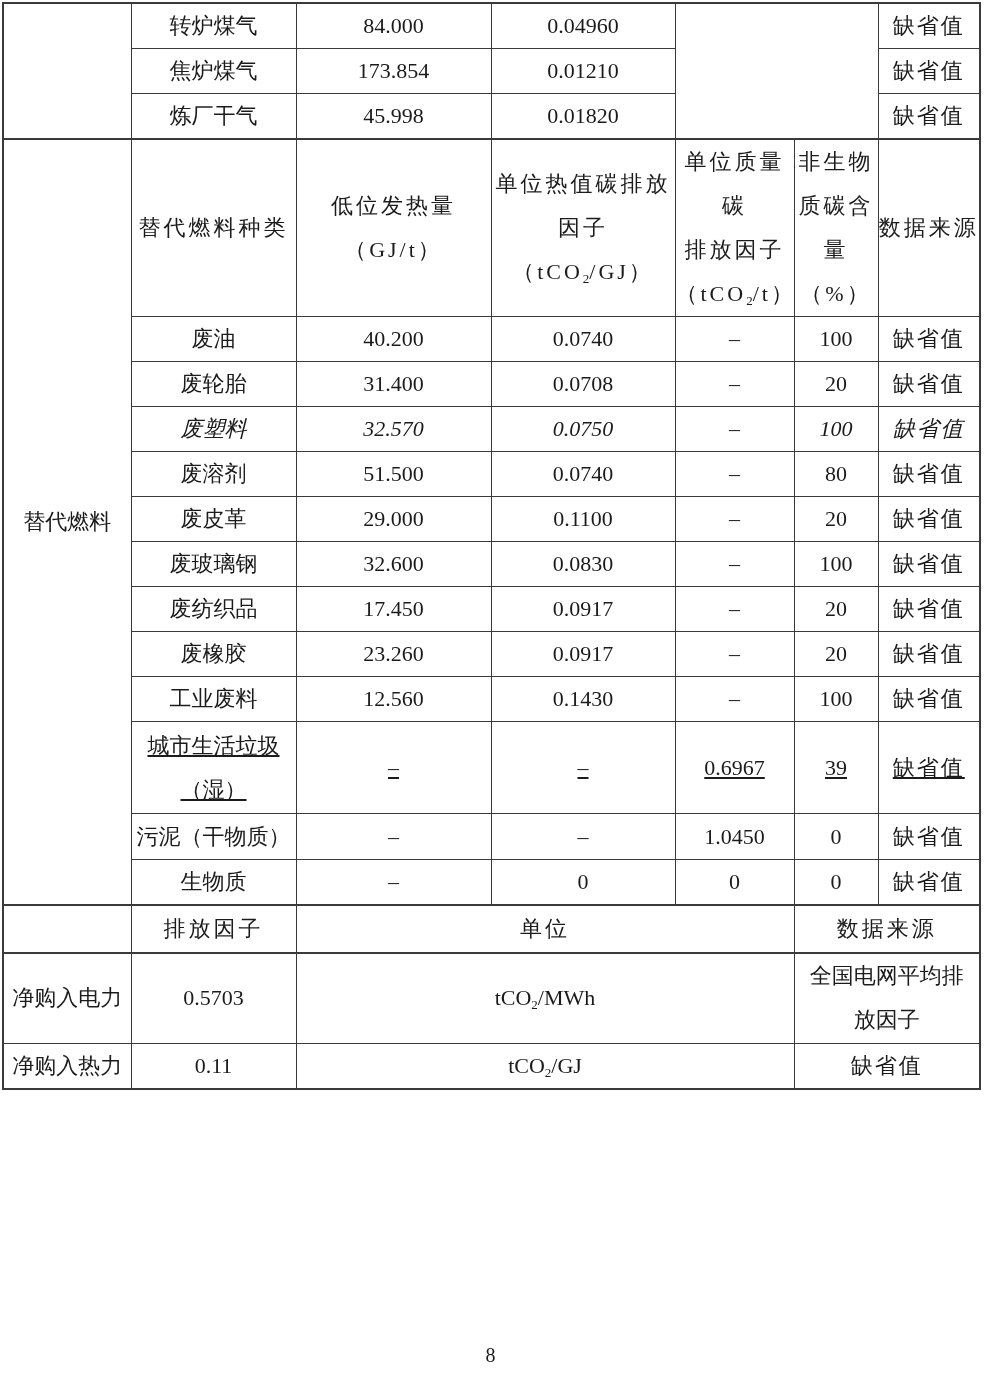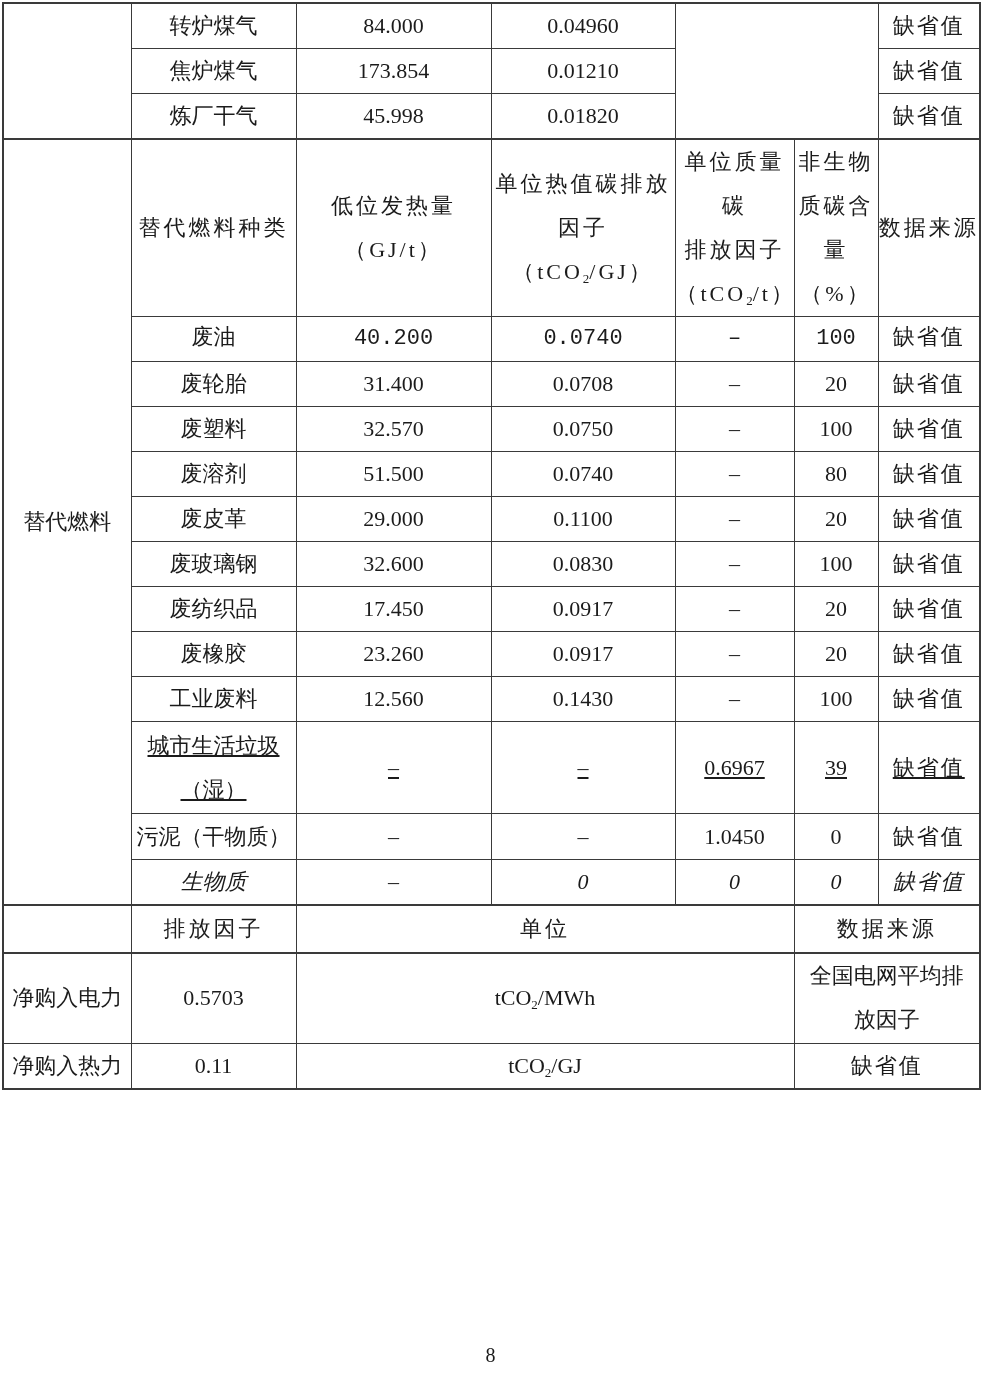--- a/index.html
+++ b/index.html
@@ -93,37 +93,37 @@
     <th class="hdr">低位发热量
 （GJ/t）</th>
     <th class="hdr"><span>单位热值碳排放</span><br><span>因子（tCO</span><sub>2</sub><span>/GJ）</span></th>
     <th class="hdr"><span>单位质量碳</span><br><span>排放因子</span><br><span>（tCO</span><sub>2</sub><span>/t）</span></th>
     <th class="hdr">非生物
 质碳含
 量（%）</th>
     <th class="hdr">数据来源</th>
   </tr>
 
-  <tr style="height:45px;font-family:Liberation Mono, monospace;">
+  <tr style="height:45px;">
     <td>废油</td>
     <td>40.200</td>
     <td>0.0740</td>
     <td>–</td>
     <td>100</td>
     <td class="sp2">缺省值</td>
   </tr>
   <tr style="height:45px;padding-left:13px;">
     <td>废轮胎</td>
     <td>31.400</td>
     <td>0.0708</td>
     <td>–</td>
     <td>20</td>
     <td class="sp2">缺省值</td>
   </tr>
-  <tr style="height:45px;">
+  <tr style="height:45px;font-style:italic;">
     <td>废塑料</td>
     <td>32.570</td>
     <td>0.0750</td>
     <td>–</td>
     <td>100</td>
     <td class="sp2">缺省值</td>
   </tr>
   <tr style="height:45px;">
     <td>废溶剂</td>
     <td>51.500</td>
@@ -182,21 +182,21 @@
     <td class="sp2">缺省值</td>
   </tr>
   <tr style="height:46px;">
     <td>污泥（干物质）</td>
     <td>–</td>
     <td>–</td>
     <td>1.0450</td>
     <td>0</td>
     <td class="sp2">缺省值</td>
   </tr>
-  <tr style="height:43px;font-style:italic;">
+  <tr style="height:43px;">
     <td>生物质</td>
     <td>–</td>
     <td>0</td>
     <td>0</td>
     <td>0</td>
     <td class="sp2">缺省值</td>
   </tr>
 
   <tr class="thick-top" style="height:48px;">
     <td></td>

